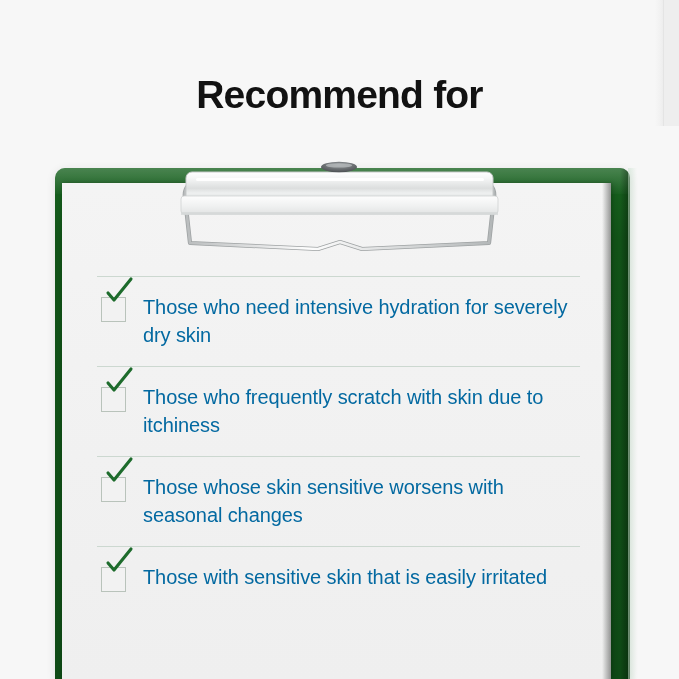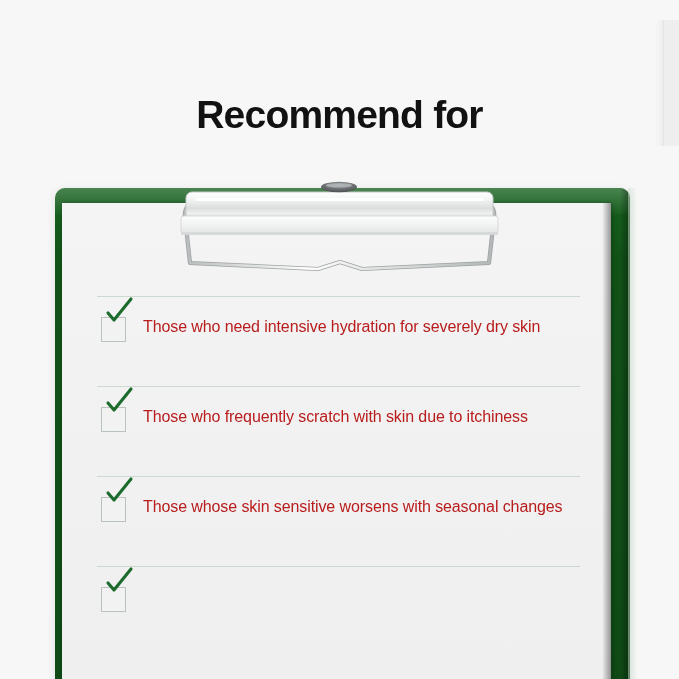--- a/index.html
+++ b/index.html
@@ -6,21 +6,20 @@
   html, body {
     width:679px; height:679px;
     background:#f7f7f7;
     font-family:"Liberation Sans", sans-serif;
     overflow:hidden;
   }
   #root {
     position:relative;
     width:679px; height:550px;
     background:#f7f7f7;
-    margin-top:20px;
   }
 
   
   .right-panel-strip {
     position:absolute;
     left:663px; top:0px;
     width:16px; height:126px;
     background:#eeeeee;
     border-left:1px solid #e4e4e4;
   }
@@ -122,23 +121,23 @@
     background:#f2f2f2;
   }
   .check-glyph {
     position:absolute;
     left:0px; top:-10px;
     width:38px; height:38px;
   }
   .row-text {
     display:block;
     margin-left:46px;
-    font-size:16px;
+    font-size:20px;
     line-height:28px;
-    color:#b91c1c;
+    color:#0369a1;
     letter-spacing:-0.1px;
     max-width:438px;
   }
 </style>
 </head>
 <body>
 
 <div id="root">
 
   <div class="right-panel-edge"></div>
@@ -233,16 +232,17 @@
       <span class="row-text">Those whose skin sensitive worsens with seasonal changes</span>
     </div>
 
     <div class="check-row">
       <span class="checkbox"></span>
       <span class="check-glyph">
         <svg width="38" height="38" viewBox="0 0 38 38">
           <path d="M11,26 L17,33 L34,12" fill="none" stroke="#1d6b2c" stroke-width="3.1" stroke-linecap="round" stroke-linejoin="round"></path>
         </svg>
       </span>
+      <span class="row-text">Those with sensitive skin that is easily irritated</span>
     </div>
 
   </div>
 </div>
 
 </body></html>

